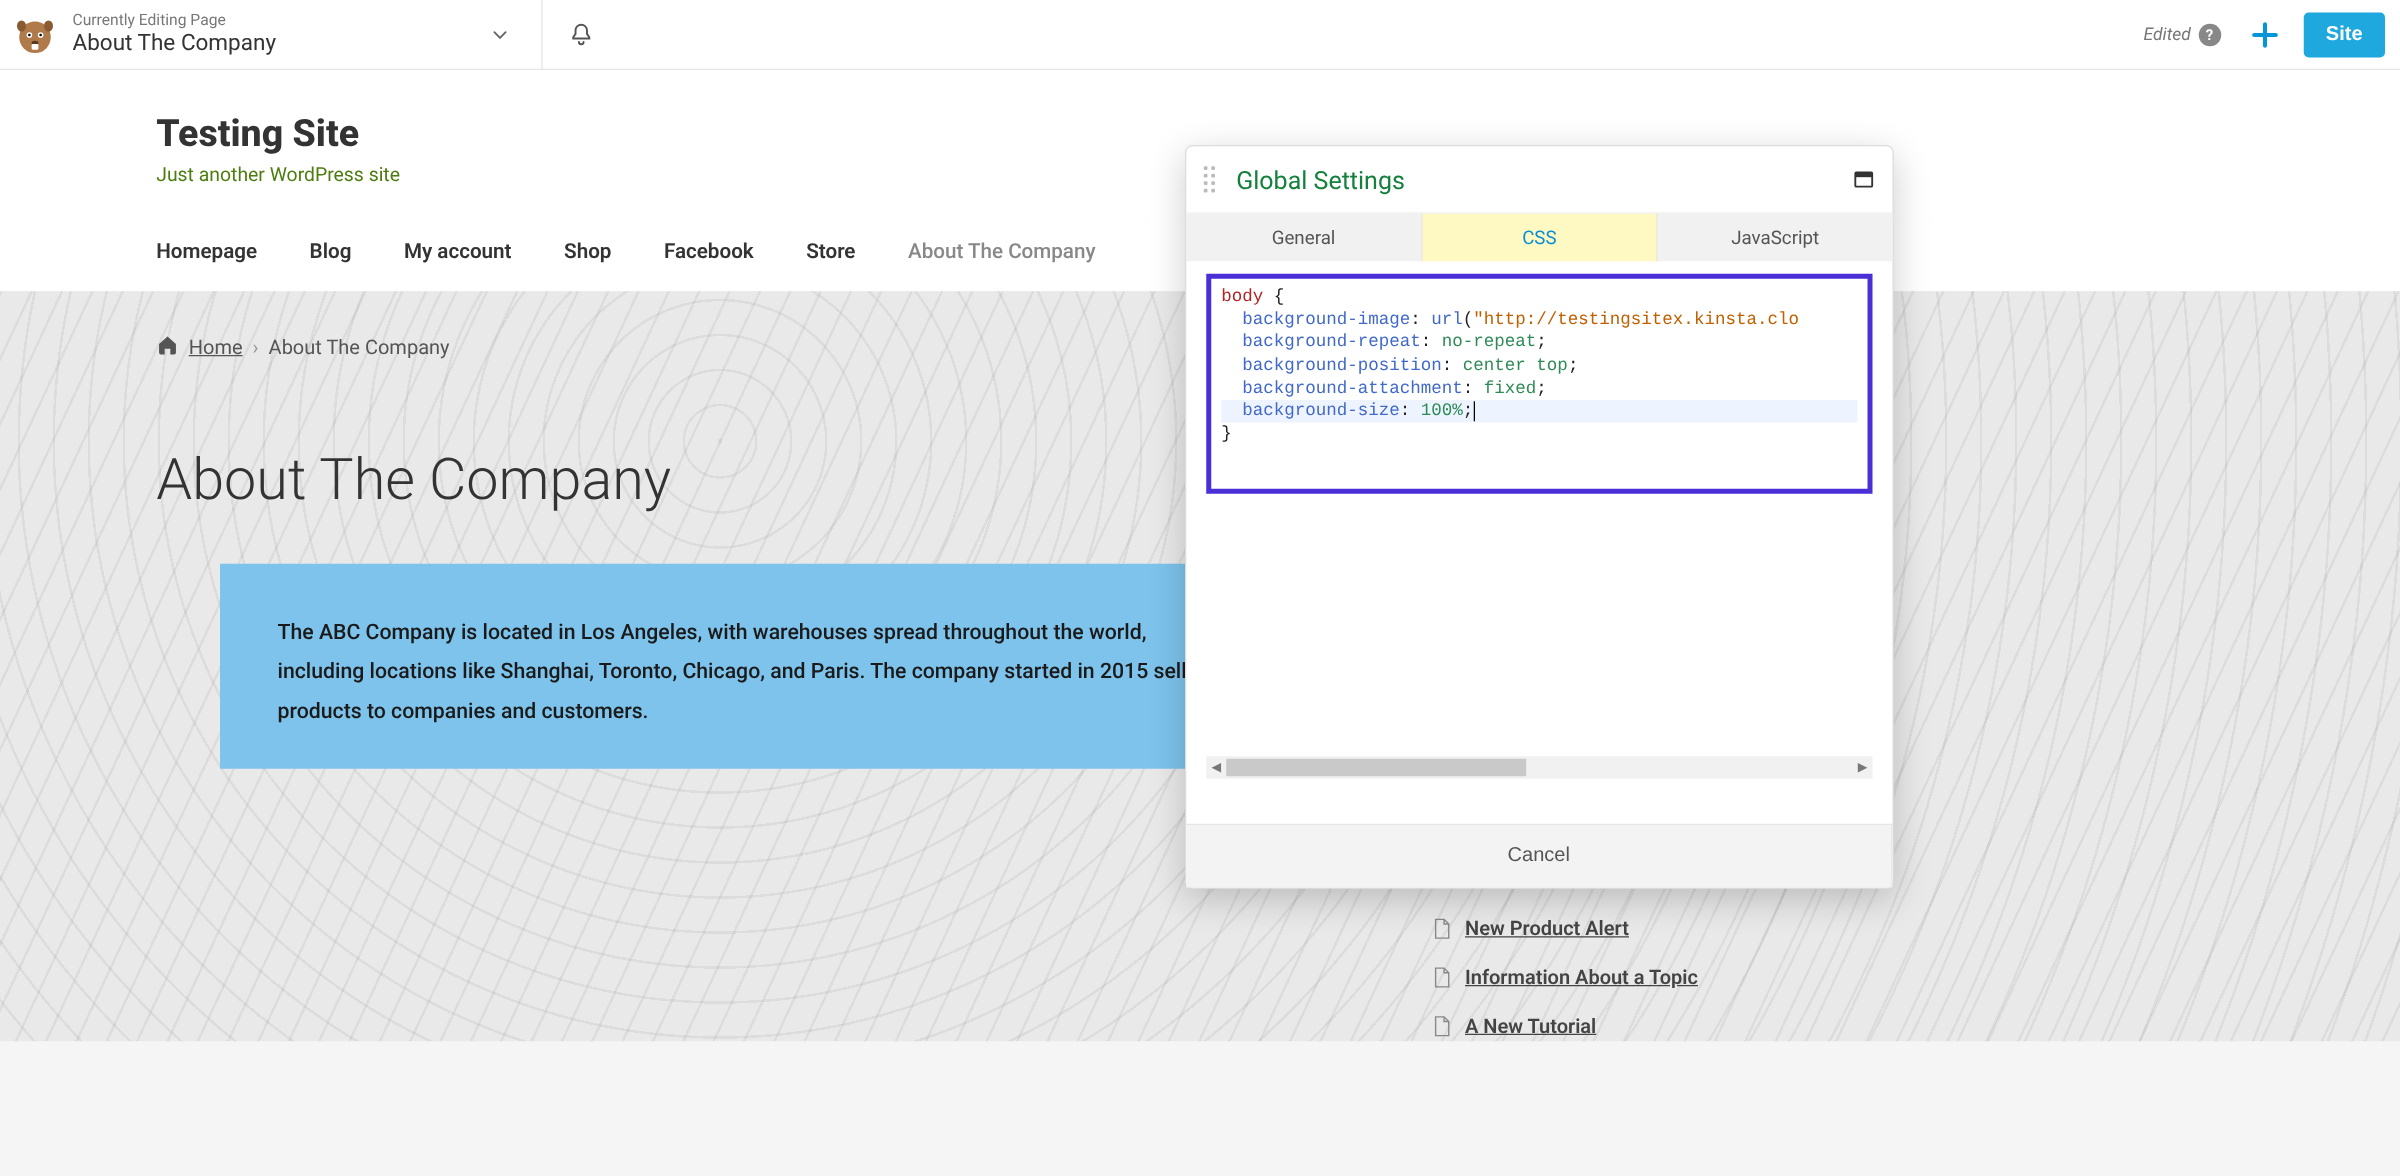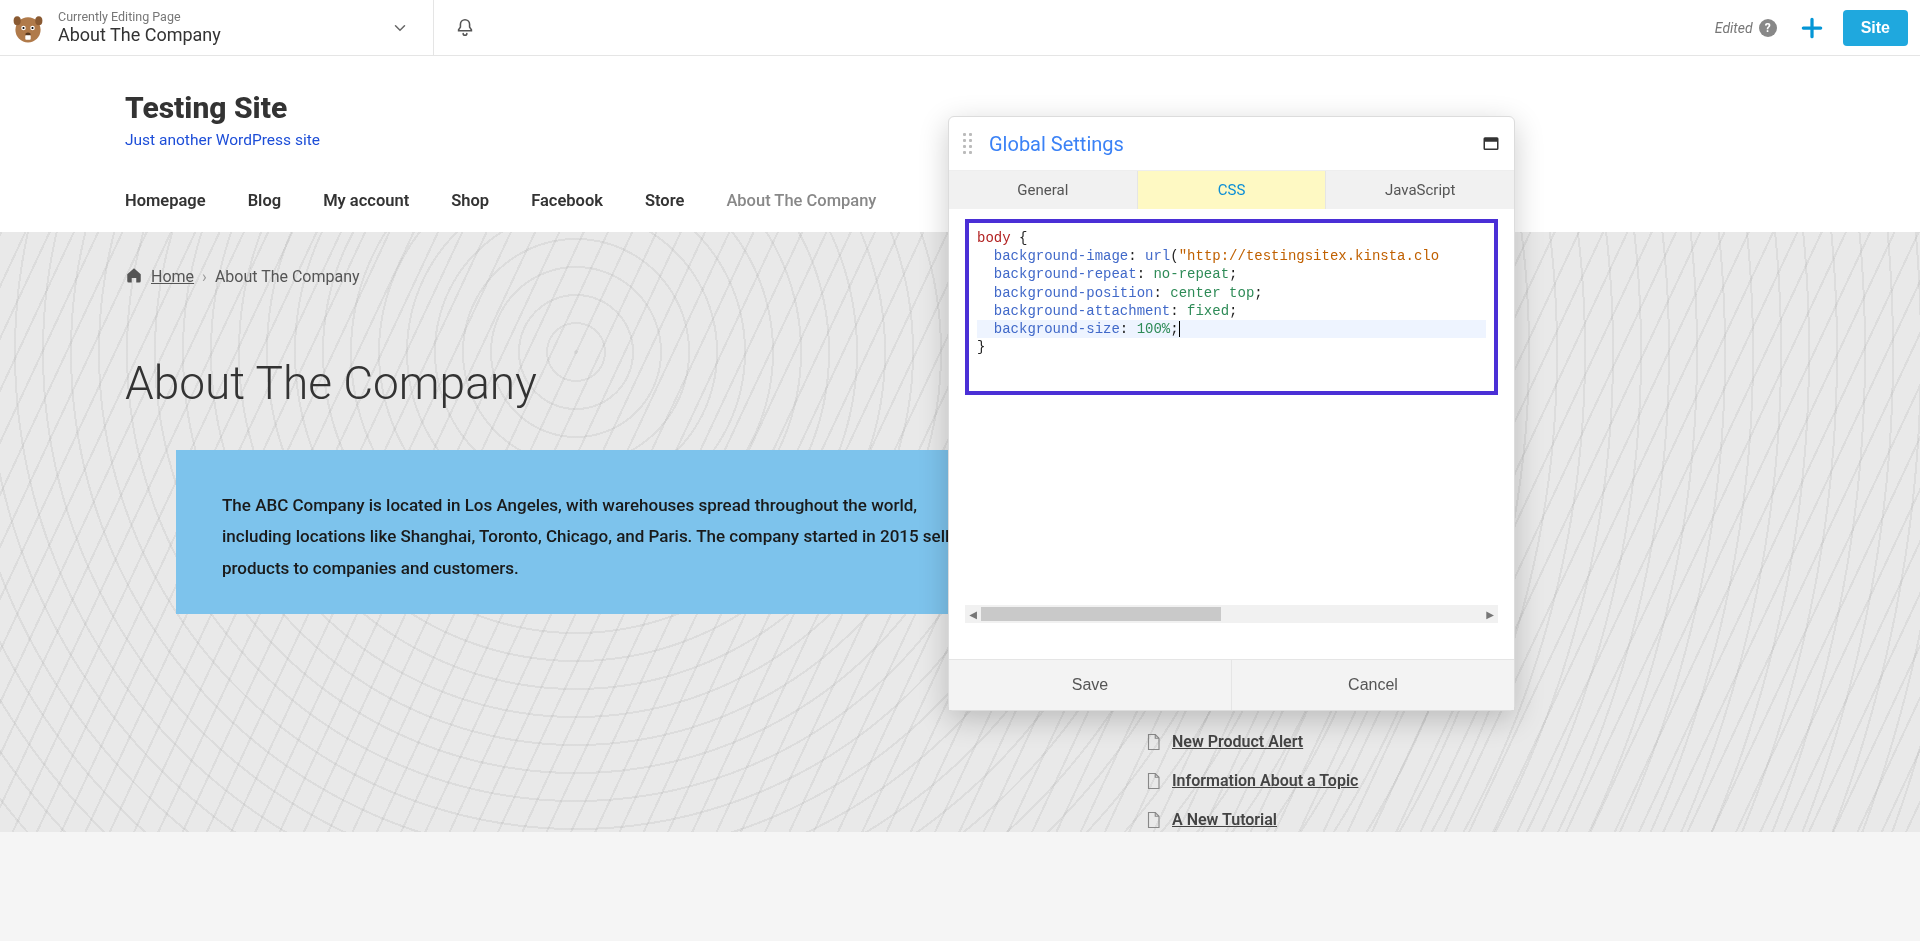--- a/index.html
+++ b/index.html
@@ -16,21 +16,21 @@
 .topbar-spacer { flex: 1; }
 .edited-label { font-style: italic; color:#777; font-size:14px; margin-right:6px; }
 .help-circle { width:18px; height:18px; border-radius:50%; background:#888; color:#fff; display:inline-flex; align-items:center; justify-content:center; font-size:12px; font-weight:bold; margin-right:22px; }
 .plus-btn { color:#0496d6; margin-right:18px; }
 .done-btn { background:#1fa8de; color:#fff; border:none; padding:9px 18px; border-radius:4px; font-size:16px; font-weight:600; cursor:pointer; }
 
 .page-wrap { position:relative; height: calc(100vh - 56px); width:100%; }
 
 .site-header { background:#fff; padding:34px 0 26px 125px; }
 .site-title { font-size:30px; font-weight:800; color:#333; }
-.site-tagline { font-size:15.5px; color:#1d4ed8; margin-top:6px; }
+.site-tagline { font-size:15.5px; color:#4d7c0f; margin-top:6px; }
 
 .site-nav { background:#fff; padding:16px 0 22px 125px; }
 .site-nav a { display:inline-block; margin-right:42px; color:#333; font-size:16.5px; text-decoration:none; font-weight:600;text-align:center; }
 .site-nav a.current { color:#888; font-weight:500; }
 
 .hero { position:relative; min-height:600px; padding:18px 0 0 0; }
 .texture { position:absolute; inset:0; background:
  repeating-radial-gradient(circle at 30% 20%, rgba(0,0,0,0.05) 0 2px, transparent 2px 28px),
  repeating-linear-gradient(115deg, rgba(0,0,0,0.05) 0 2px, transparent 2px 22px),
  #e4e4e4; filter:contrast(1.05); }
@@ -44,21 +44,21 @@
 .sidebar-links { position:absolute; left:1144px; top:500px; }
 .sidebar-links .linkrow { display:flex; align-items:center; margin-bottom:20px; }
 .sidebar-links .doc-icon { width:18px; margin-right:10px; color:#888; }
 .sidebar-links a { color:#444; font-weight:600; text-decoration:underline; font-size:16px; }
 
 
 .panel { position:absolute; left:948px; top:60px; width:567px; background:#fff; border:1px solid #dcdcdc; border-radius:6px; box-shadow:0 8px 30px rgba(0,0,0,0.2); z-index:50; }
 .panel-drag { display:flex; align-items:center; padding:0 14px; height:54px; border-bottom:1px solid #eee; }
 .drag-dots { width:12px; height:22px; display:grid; grid-template-columns:repeat(2,3px); grid-auto-rows:3px; gap:3px; margin-right:14px; }
 .drag-dots span { background:#bbb; border-radius:1px; }
-.panel-title { font-size:20px; color:#3b82f6; flex:1; }
+.panel-title { font-size:20px; color:#15803d; flex:1; }
 .panel-tabs { display:flex; background:#f1f1f1; }
 .panel-tab { flex:1; text-align:center; padding:10px 0; font-size:15px; color:#555; cursor:pointer; }
 .panel-tab.active { background:#fef9c3; color:#0b8ed6; border-right:1px solid #e5e5e5; border-left:1px solid #e5e5e5; }
 
 .editor-wrap { margin:10px 16px 10px 16px; border:4px solid #4a2fd6; background:#fff; height:176px; overflow:hidden; position:relative; }
 .code { font-family: Menlo, Consolas, "Courier New", monospace; font-size:14px; line-height:1.3; padding:6px 8px; white-space:pre; overflow:hidden; }
 .tok-sel { color:#b22222; }
 .tok-prop { color:#4169c9; }
 .tok-punct { color:#222; }
 .tok-func { color:#4169c9; }
@@ -206,18 +206,17 @@
     <div class="editor-space"></div>
     <div class="h-scroll">
       <div class="arrow">◀</div>
       <div class="track">
           <div class="thumb"></div>
         </div>
       <div class="arrow">▶</div>
     </div>
 
     <div class="panel-footer">
-      <button>Save</button>
       <button>Cancel</button>
     </div>
   </div>
 
 </div>
 
 </body></html>

